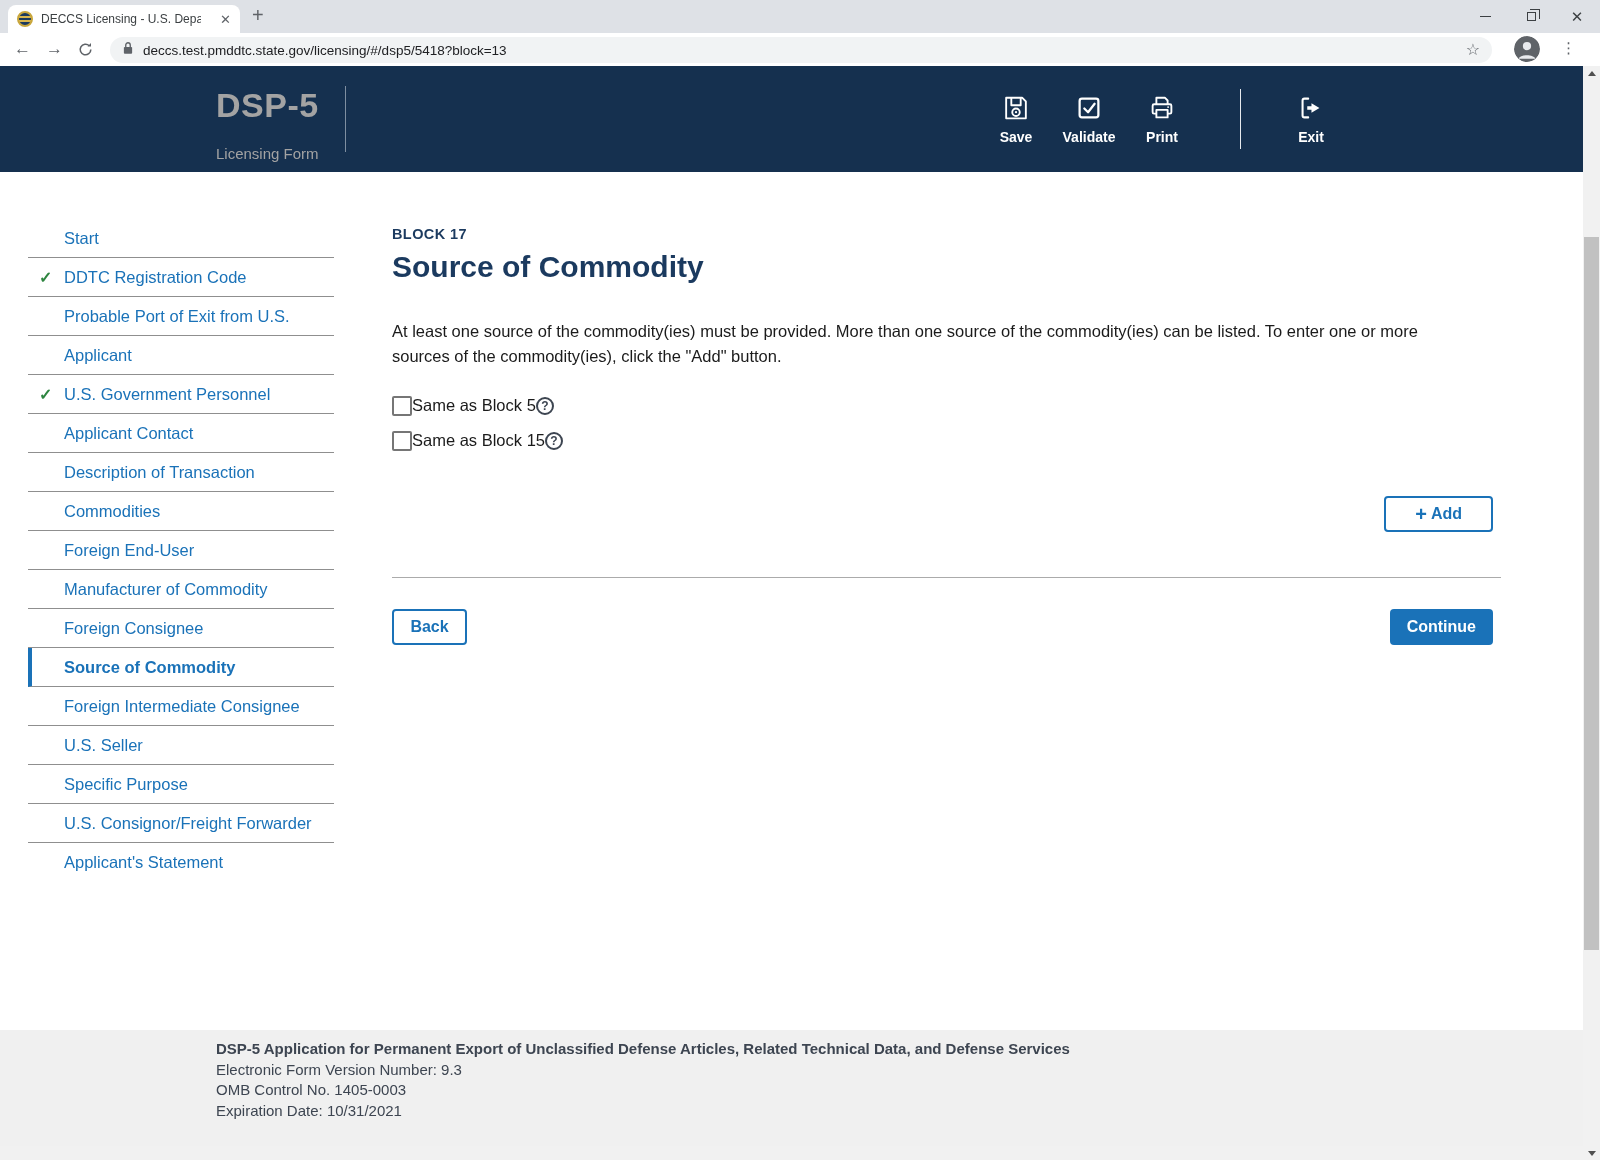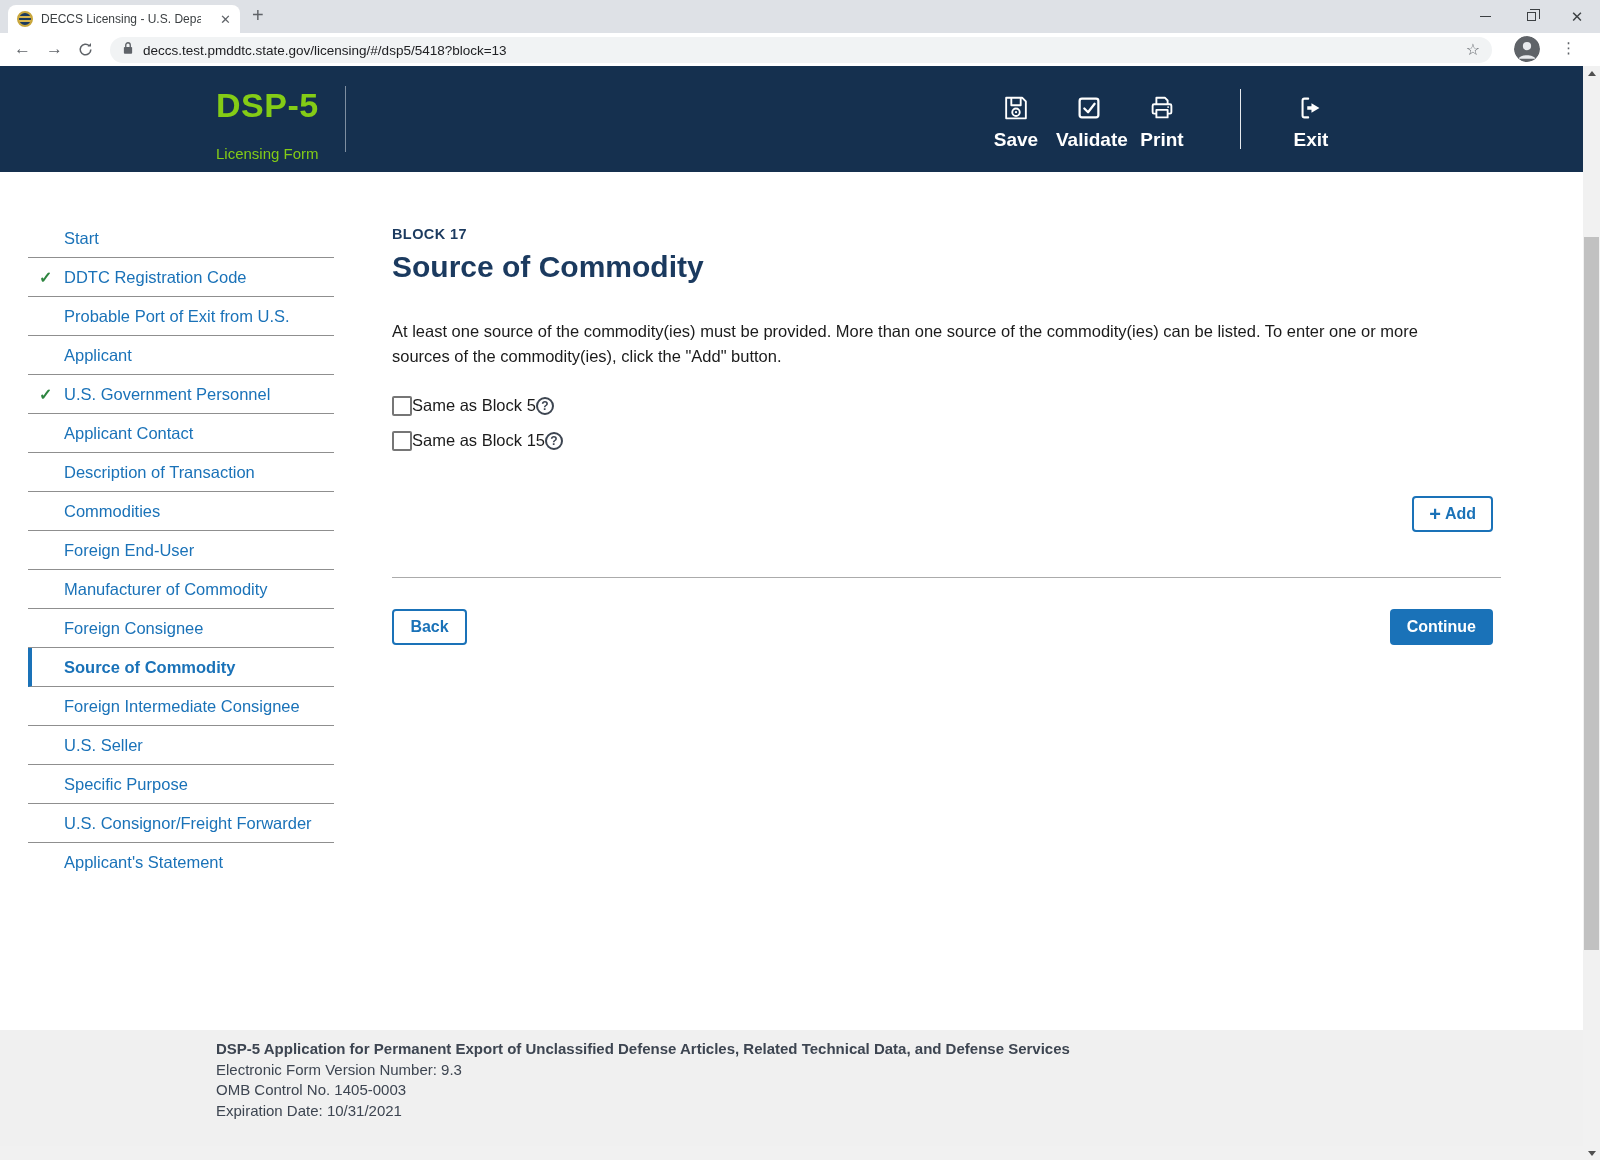--- a/index.html
+++ b/index.html
@@ -30,27 +30,27 @@
   .omnibox { position:absolute; left:110px; right:108px; top:4px; height:26px; background:#f1f3f4;
              border-radius:13px; display:flex; align-items:center; padding:0 12px; }
   .lock-ic { flex:none; margin-right:9px; }
   .url-text { font-size:13.5px; color:#202124; white-space:nowrap; overflow:hidden; }
   .star-ic { margin-left:auto; color:#5f6368; font-size:16px; line-height:1; }
   .avatar { position:absolute; right:60px; top:3px; width:26px; height:26px; border-radius:50%; overflow:hidden; }
   .menu-dots { position:absolute; right:24px; top:6px; color:#5f6368; font-size:15px; letter-spacing:0; }
 
   
   .appheader { position:absolute; top:66px; left:0; width:1583px; height:106px; background:#15304f; }
-  .brand { position:absolute; left:216px; top:20px; color:#84cc16; }
+  .brand { position:absolute; left:216px; top:20px; color:#a3a3a3; }
   .brand-code { font-size:34px; font-weight:bold; letter-spacing:.5px; }
   .brand-sub { font-size:15px; margin-top:20px; }
   .brand-divider { position:absolute; left:345px; top:20px; width:1px; height:66px; background:#7e8ea0; }
   .hdr-action { position:absolute; top:27px; width:66px; text-align:center; color:#fff; cursor:default; }
   .hdr-action svg { display:block; margin:0 auto 6px; }
-  .hdr-action .lbl { font-size:19px; font-weight:600; }
+  .hdr-action .lbl { font-size:14px; font-weight:600; }
   .act-save { left:983px; } .act-validate { left:1056px; } .act-print { left:1129px; } .act-exit { left:1278px; }
   .hdr-divider { position:absolute; left:1240px; top:23px; width:1px; height:60px; background:#e6e9ee; }
 
   
   .sidebar { position:absolute; left:28px; top:219px; width:306px; }
   .nav-item { position:relative; height:39px; display:flex; align-items:center; border-bottom:1px solid #8f8f8f; }
   .nav-item:last-child { border-bottom:none; }
   .check { position:absolute; left:11px; color:#2e8540; font-weight:bold; font-size:16px; visibility:hidden; }
   .check::before { content:"\2713"; }
   .nav-item.checked .check { visibility:visible; }
@@ -63,21 +63,21 @@
   .block-label { position:absolute; top:54px; left:0; font-size:14.5px; font-weight:bold; color:#1b3a5f; letter-spacing:.4px; }
   .page-title { position:absolute; top:78px; left:0; font-size:30px; font-weight:bold; color:#1b3a5f; }
   .desc { position:absolute; top:147px; left:0; width:1075px; font-size:16.5px; line-height:25px; color:#1b1b1b; }
   .cb-list { position:absolute; top:223px; left:0; }
   .cb-row { display:flex; align-items:center; gap:0; height:21px; margin-bottom:14px; }
   .checkbox { width:20px; height:20px; border:2px solid #767676; border-radius:2px; background:#fff; flex:none; }
   .cb-label { font-size:16.5px; color:#1b1b1b; }
   .help { width:18px; height:18px; border:2px solid #3d4551; border-radius:50%; color:#3d4551;
           display:flex; align-items:center; justify-content:center; font-size:12px; font-weight:bold; }
   .help::before { content:"?"; }
-  .add-btn { position:absolute; top:324px; right:8px; height:36px; padding:0 15px; background:#fff;
+  .add-btn { position:absolute; top:324px; right:8px; height:36px; padding:0 29px; background:#fff;
              border:2px solid #1a72b8; border-radius:4px; color:#1a72b8; font-weight:bold; font-size:16px;
              font-family:inherit; display:flex; align-items:center; gap:4px; }
   .plus-icon::before { content:"+"; font-size:20px; font-weight:bold; line-height:1; }
   .section-divider { position:absolute; top:405px; left:0; width:1109px; height:1px; background:#ababab; }
   .back-btn { position:absolute; top:437px; left:0; width:75px; height:36px; background:#fff;
               border:2px solid #1a72b8; border-radius:4px; color:#1a72b8; font-weight:bold; font-size:16px; font-family:inherit; }
   .continue-btn { position:absolute; top:437px; right:8px; height:36px; padding:0 17px; background:#1a72b8;
                   border:none; border-radius:4px; color:#fff; font-weight:bold; font-size:16px; font-family:inherit; }
 
   

